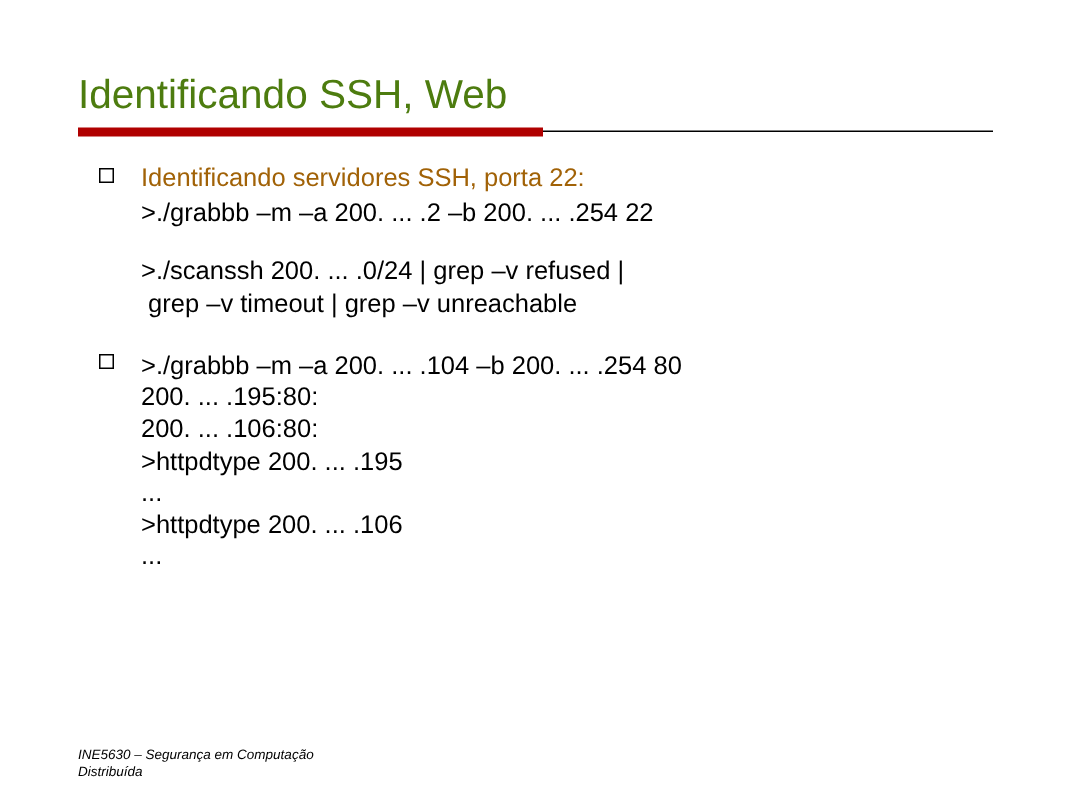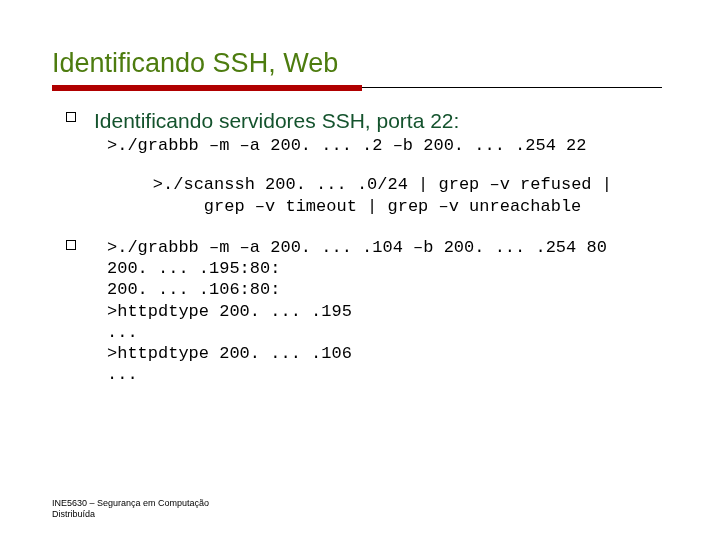--- a/index.html
+++ b/index.html
@@ -48,43 +48,42 @@
   }
   .bullet {
     position: absolute;
     left: 0;
     top: 3px;
     width: 10px;
     height: 10px;
     border: 1.5px solid #000;
   }
   .heading {
-    font-size: 21px;
-    color: #14532d;
+    font-size: 17px;
+    color: #a16207;
     margin-bottom: 2px;
   }
   .code {
-    font-family: Liberation Mono, monospace;
+    font-family: Liberation Sans, sans-serif;
     font-size: 17px;
     color: #000;
     white-space: pre;
     line-height: 1.25;
-    margin-left: 13px;
   }
   .sub {
     margin-top: 18px;
-    text-align: center;
   }
   .footer {
     position: absolute;
     bottom: 20px;
     left: 52px;
     right: 52px;
     display: flex;
     align-items: flex-start;
+    font-style: italic;
   }
   .footer-left {
     font-size: 9px;
     color: #000;
     width: 180px;
     line-height: 1.2;
   }
   .footer-center {
     font-size: 11px;
     color: #000;

